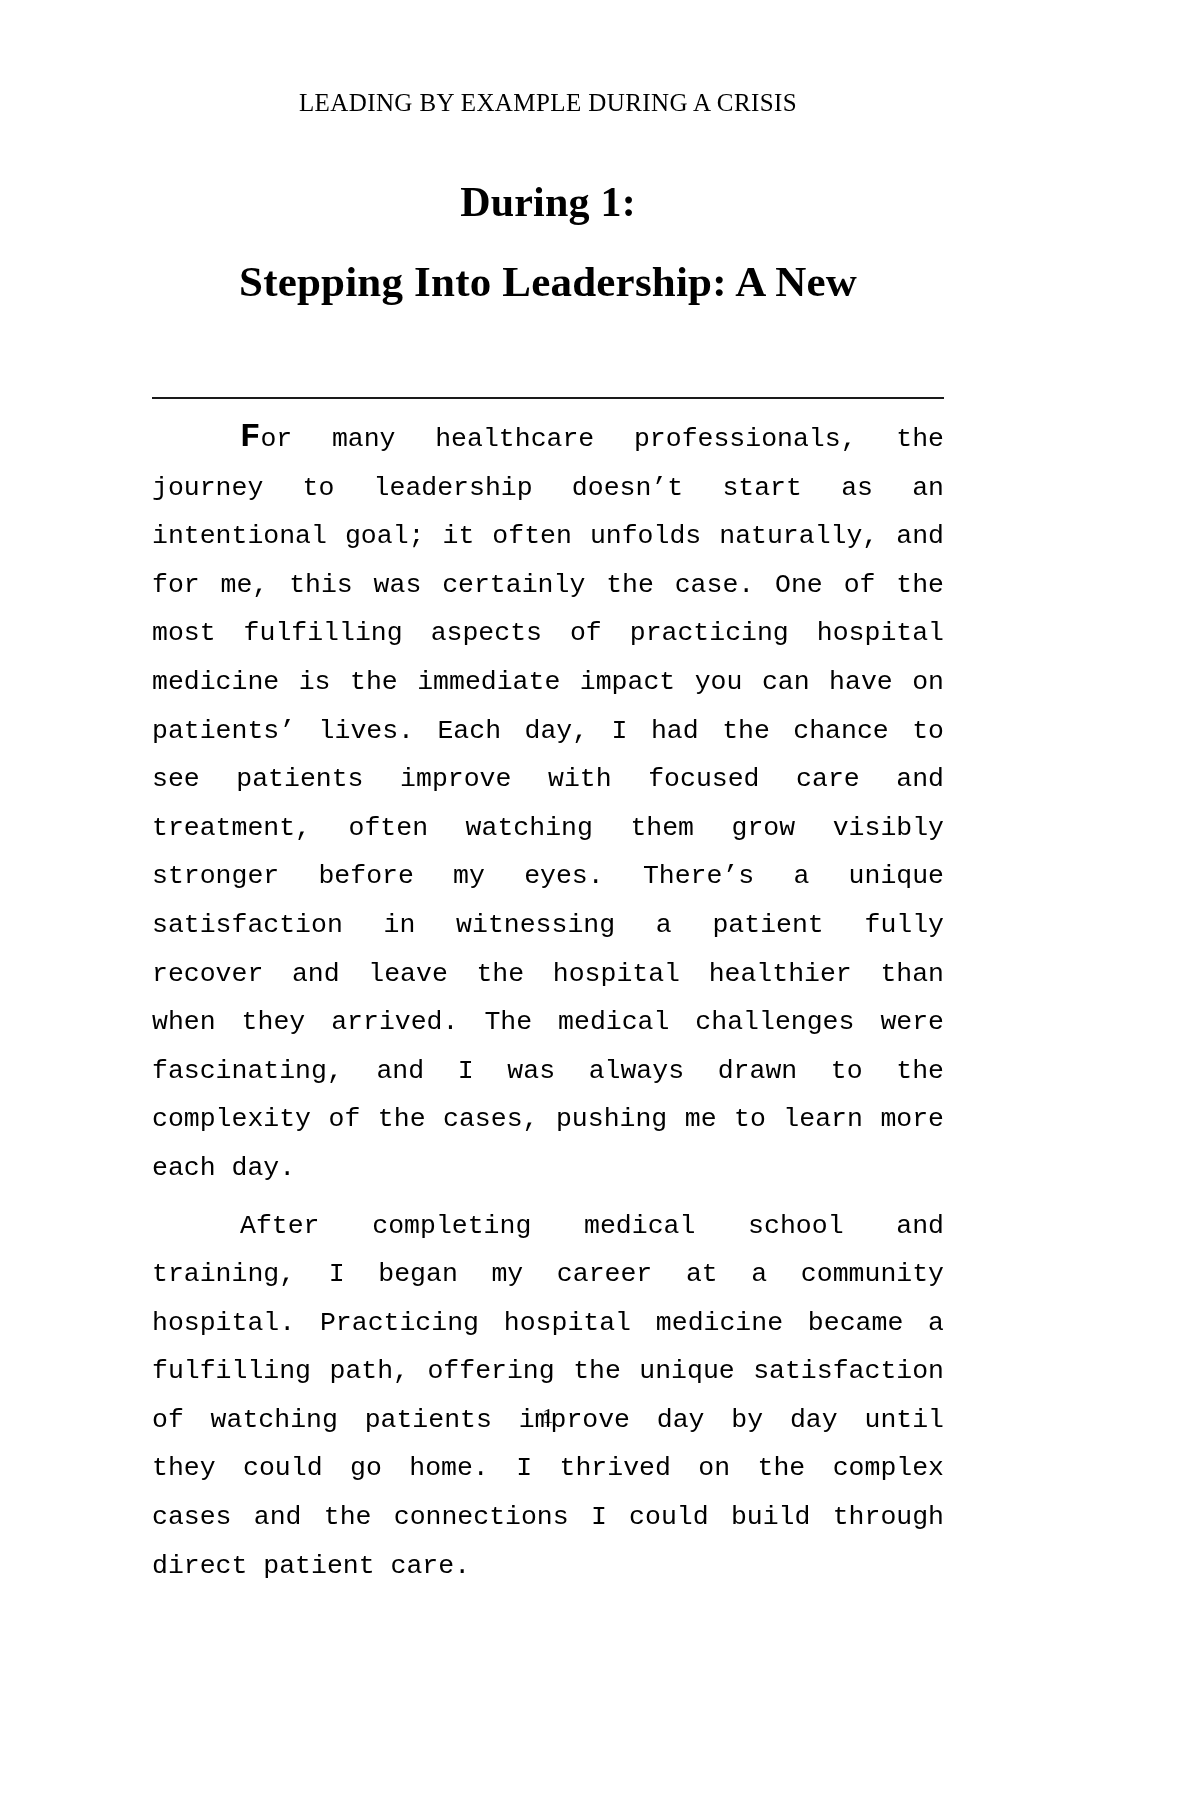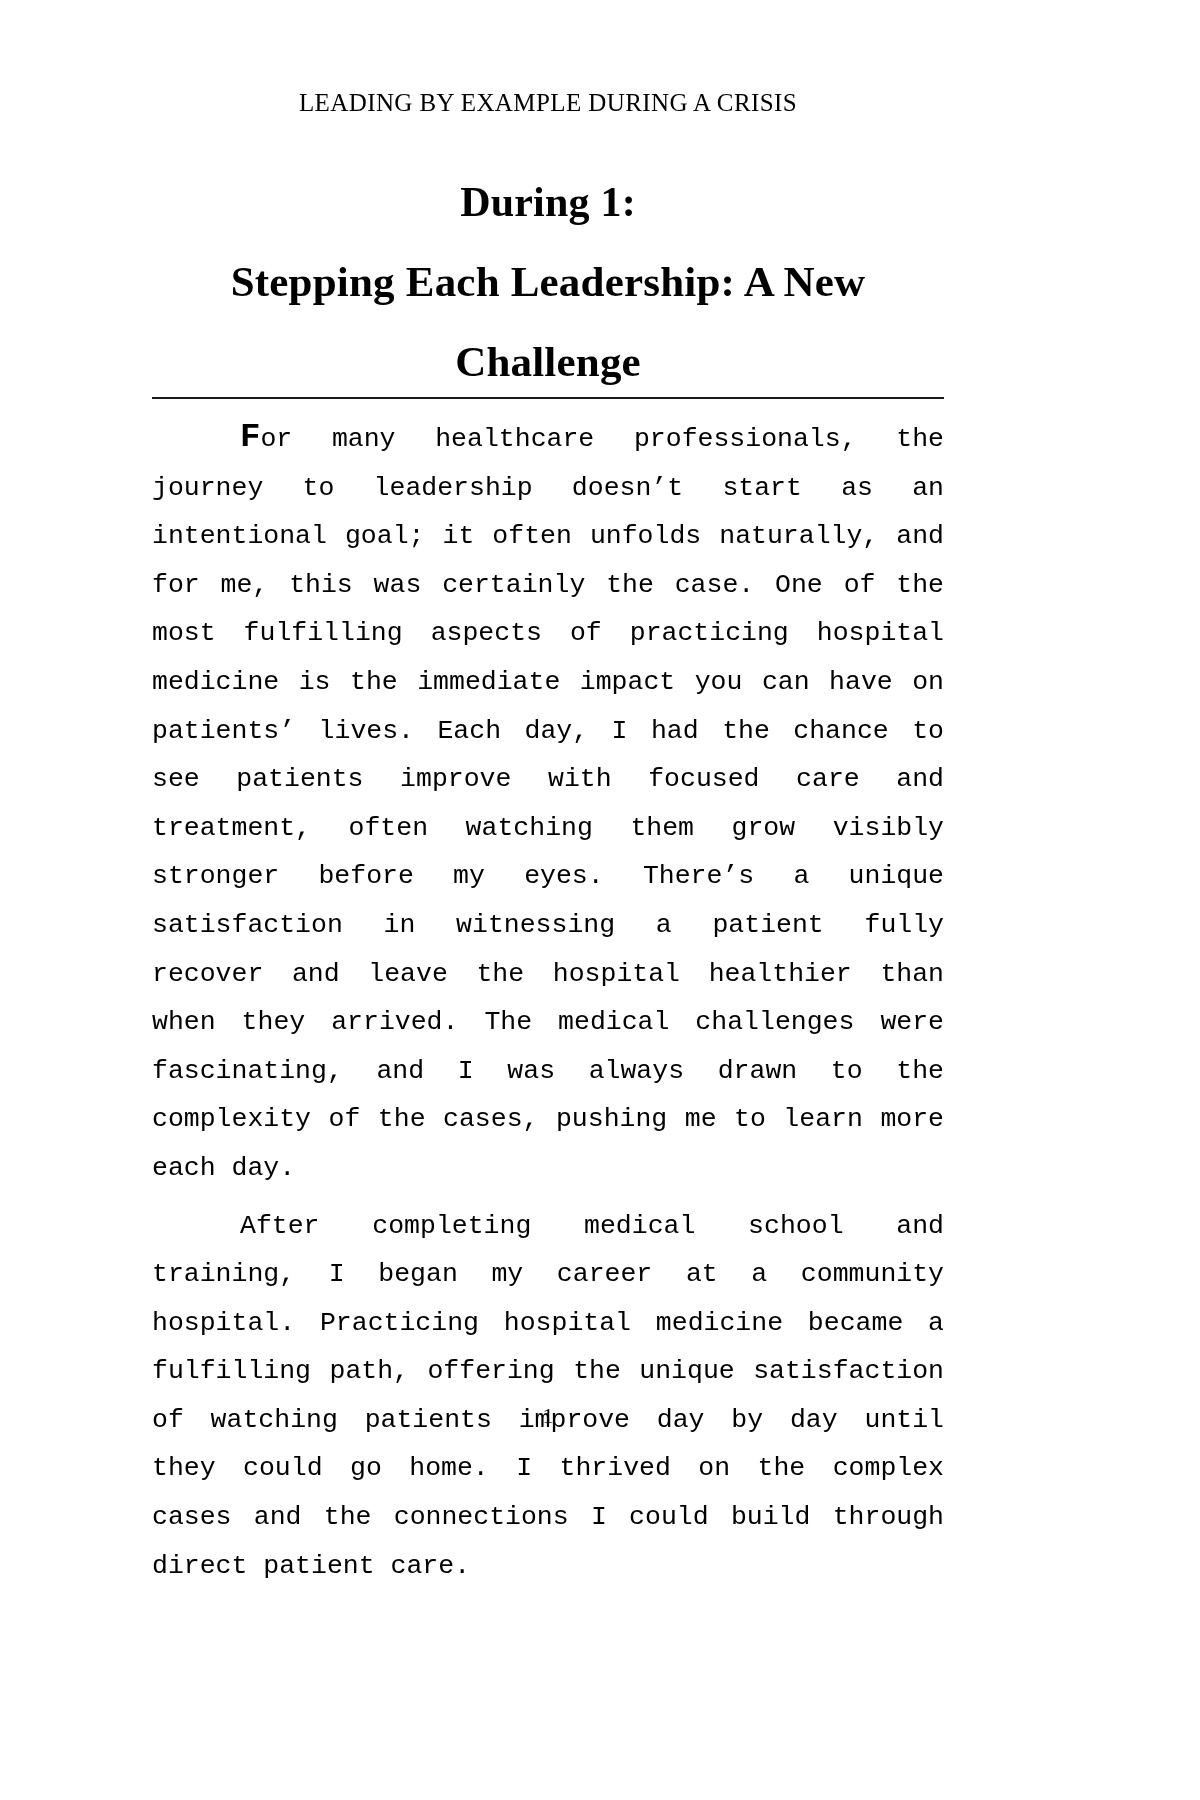--- a/index.html
+++ b/index.html
@@ -107,22 +107,21 @@
 </style>
 </head>
 <body>
 
 <div class="page">
 
   <div class="running-header">LEADING BY EXAMPLE DURING A CRISIS</div>
 
   <div class="title-block">
     <div class="title-line first">During 1:</div>
-    <div class="title-line">Stepping Each Leadership: A New</div>
-    <div class="title-line">Challenge</div>
+    <div class="title-line">Stepping Into Leadership: A New</div>
   </div>
 
   <div class="title-rule"></div>
 
   <div class="body-area">
 
     <p class="para"><span class="dropcap">F</span><span>or many healthcare professionals, the journey to leadership doesn’t start as an intentional goal; it often unfolds naturally, and for me, this was certainly the case. One of the most fulfilling aspects of practicing hospital medicine is the immediate impact you can have on patients’ lives. Each day, I had the chance to see patients improve with focused care and treatment, often watching them grow visibly stronger before my eyes. There’s a unique satisfaction in witnessing a patient fully recover and leave the hospital healthier than when they arrived. The medical challenges were fascinating, and I was always drawn to the complexity of the cases, pushing me to learn more each day.</span></p>
 
     <p class="para">After completing medical school and training, I began my career at a community hospital. Practicing hospital medicine became a fulfilling path, offering the unique satisfaction of watching patients improve day by day until they could go home. I thrived on the complex cases and the connections I could build through direct patient care.</p>
 

